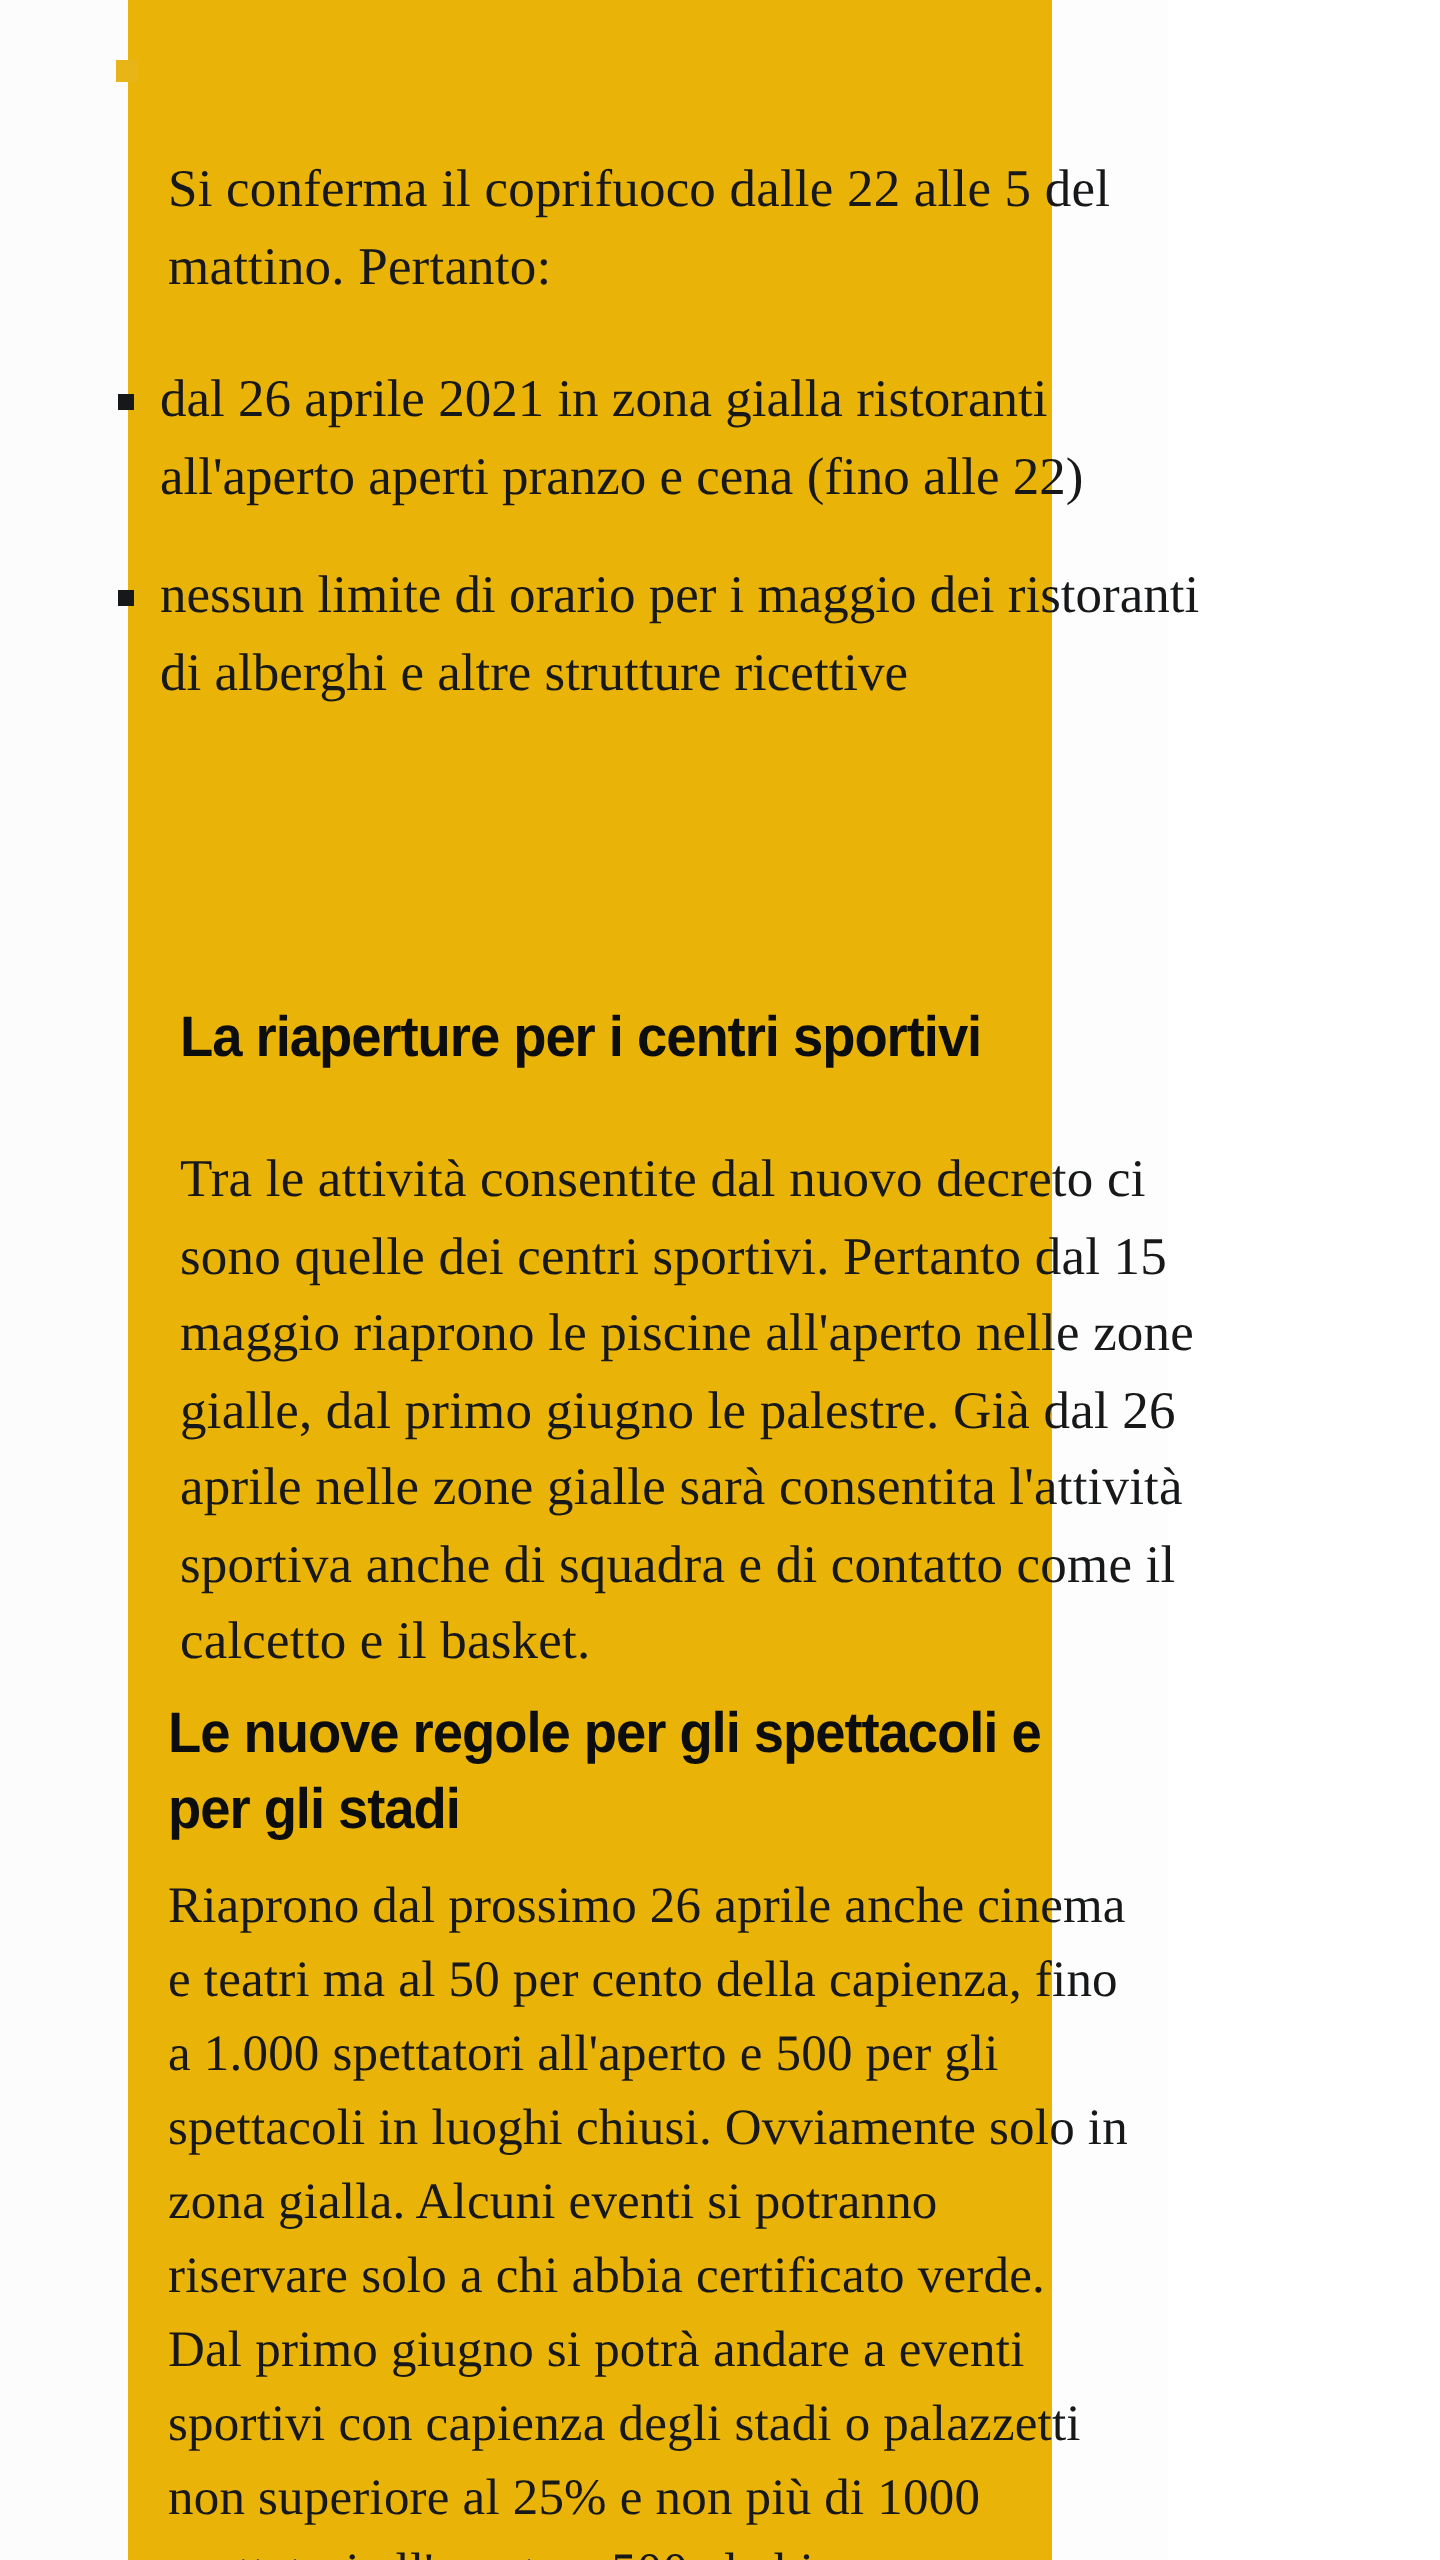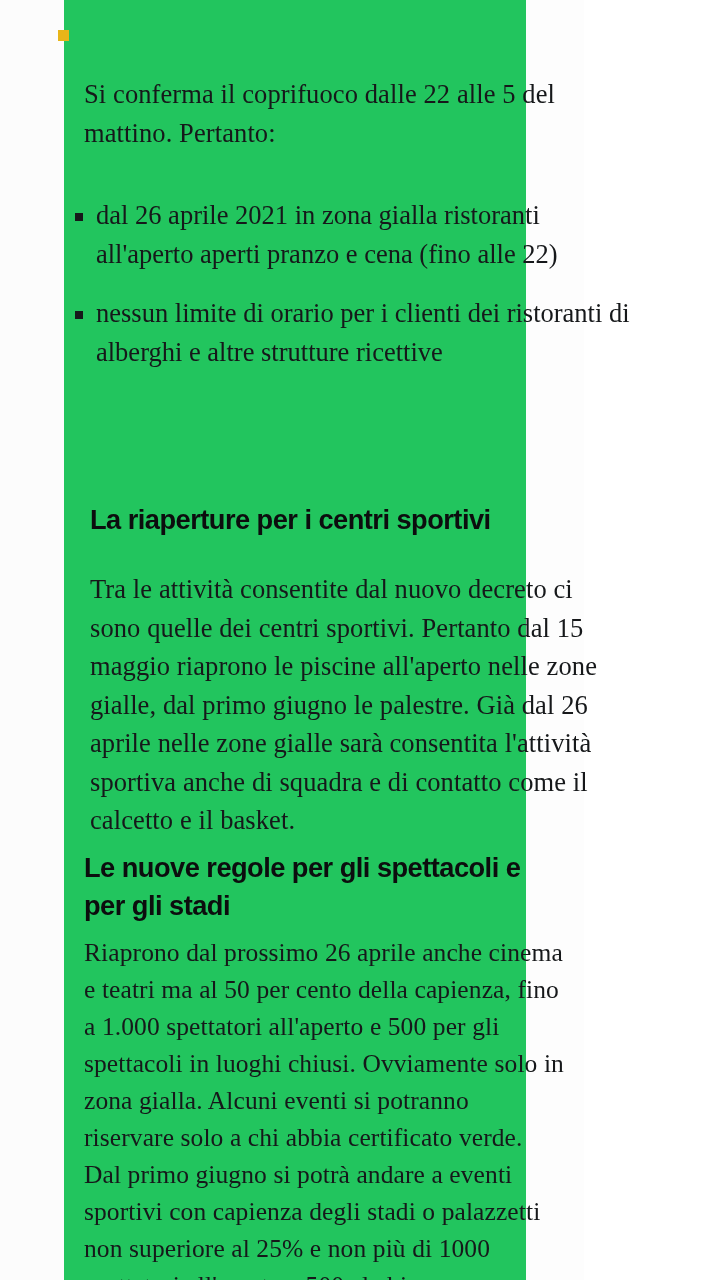--- a/index.html
+++ b/index.html
@@ -15,21 +15,21 @@
     font-family: "Liberation Serif", "DejaVu Serif", serif;
     -webkit-font-smoothing: antialiased;
   }
 
   
   #page {
     position: absolute;
     left: 0; top: 0;
     width: 584px;
     height: 1280px;
-    background: #22c55e;
+    background: #eab308;
   }
   #tint-left {
     position: absolute;
     left: 0; top: 0;
     width: 64px;
     height: 1280px;
     background: #fcfcfc;
   }
   #tint-right {
     position: absolute;
@@ -72,21 +72,21 @@
     width: 520px;
   }
 
   
   #bullets {
     position: absolute;
     left: 80px;
     top: 180px;
     width: 545px;
     list-style: none;
-    margin: 16px;
+    margin: 0;
     padding: 0;
   }
   #bullets li {
     color: #16181a;
     font-size: 26.5px;
     line-height: 38.5px;
     margin: 0 0 21px 0;
     text-indent: -28px;
     padding-left: 0px;
   }
@@ -152,21 +152,21 @@
   <div id="tint-right"></div>
 
   <div id="marker"></div>
 
   <div id="article">
 
     <p id="lead" class="para">Si conferma il coprifuoco dalle 22 alle 5 del mattino. Pertanto:</p>
 
     <ul id="bullets">
       <li><span class="sq"></span><span>dal 26 aprile 2021 in zona gialla ristoranti all'aperto aperti pranzo e cena (fino alle 22)</span></li>
-      <li><span class="sq"></span><span>nessun limite di orario per i clienti dei ristoranti di alberghi e altre strutture ricettive</span></li>
+      <li><span class="sq"></span><span>nessun limite di orario per i maggio dei ristoranti di alberghi e altre strutture ricettive</span></li>
     </ul>
 
     <h2 id="head-sportivi" class="head">La riaperture per i centri sportivi</h2>
 
     <p id="para-sportivi" class="para">Tra le attività consentite dal nuovo decreto ci sono quelle dei centri sportivi. Pertanto dal 15 maggio riaprono le piscine all'aperto nelle zone gialle, dal primo giugno le palestre. Già dal 26 aprile nelle zone gialle sarà consentita l'attività sportiva anche di squadra e di contatto come il calcetto e il basket.</p>
 
     <h2 id="head-stadi" class="head">Le nuove regole per gli spettacoli e per gli stadi</h2>
 
     <p id="para-stadi" class="para">Riaprono dal prossimo 26 aprile anche cinema e teatri ma al 50 per cento della capienza, fino a 1.000 spettatori all'aperto e 500 per gli spettacoli in luoghi chiusi. Ovviamente solo in zona gialla. Alcuni eventi si potranno riservare solo a chi abbia certificato verde. Dal primo giugno si potrà andare a eventi sportivi con capienza degli stadi o palazzetti non superiore al 25% e non più di 1000 spettatori all'aperto e 500 al chiuso.</p>
 

